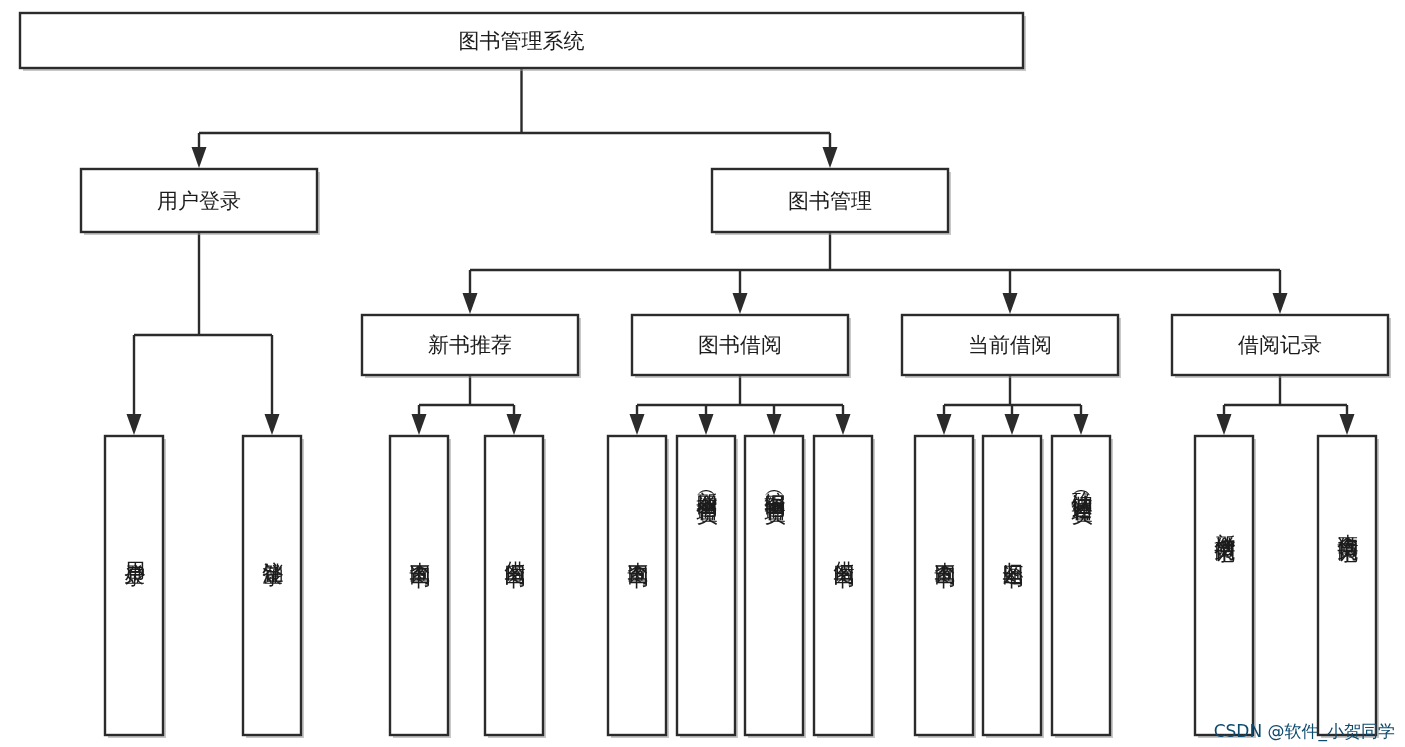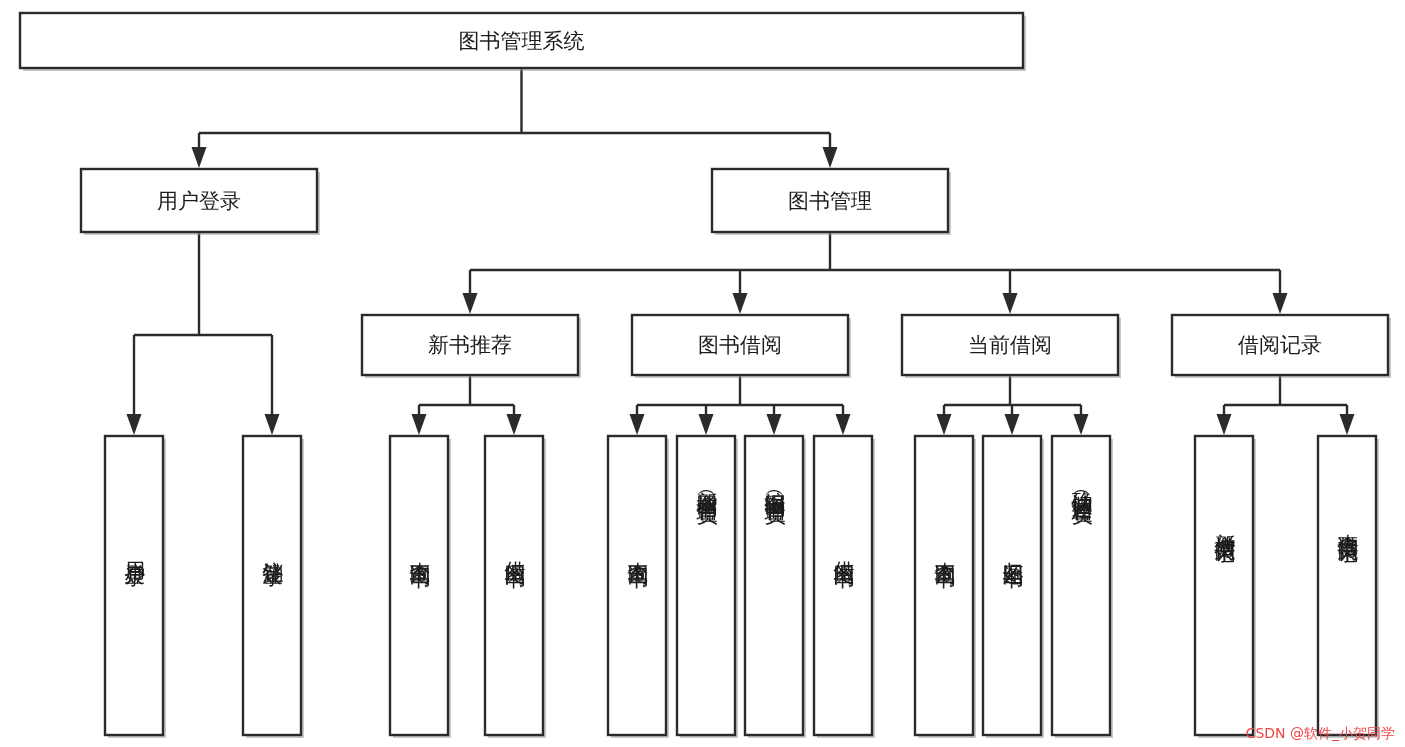--- a/index.html
+++ b/index.html
@@ -27,22 +27,22 @@
     font-size:21px;
     text-anchor:middle;
     writing-mode:vertical-rl;
     glyph-orientation-vertical:0;
     letter-spacing:2px;
   }
   .watermark{
     position:absolute;
     right:10px;bottom:4px;
     font-family:"DejaVu Sans","Liberation Sans",sans-serif;
-    font-size:14px;
-    color:#ef4444;
+    font-size:17px;
+    color:#0c4a6e;
     white-space:nowrap;
     user-select:none;
   }
 </style>
 </head>
 <body>
 
 <div id="diagram-root">
   <svg id="diagram-svg" width="1405" height="747" viewBox="0 0 1405 747">
     <g id="edges-layer">

